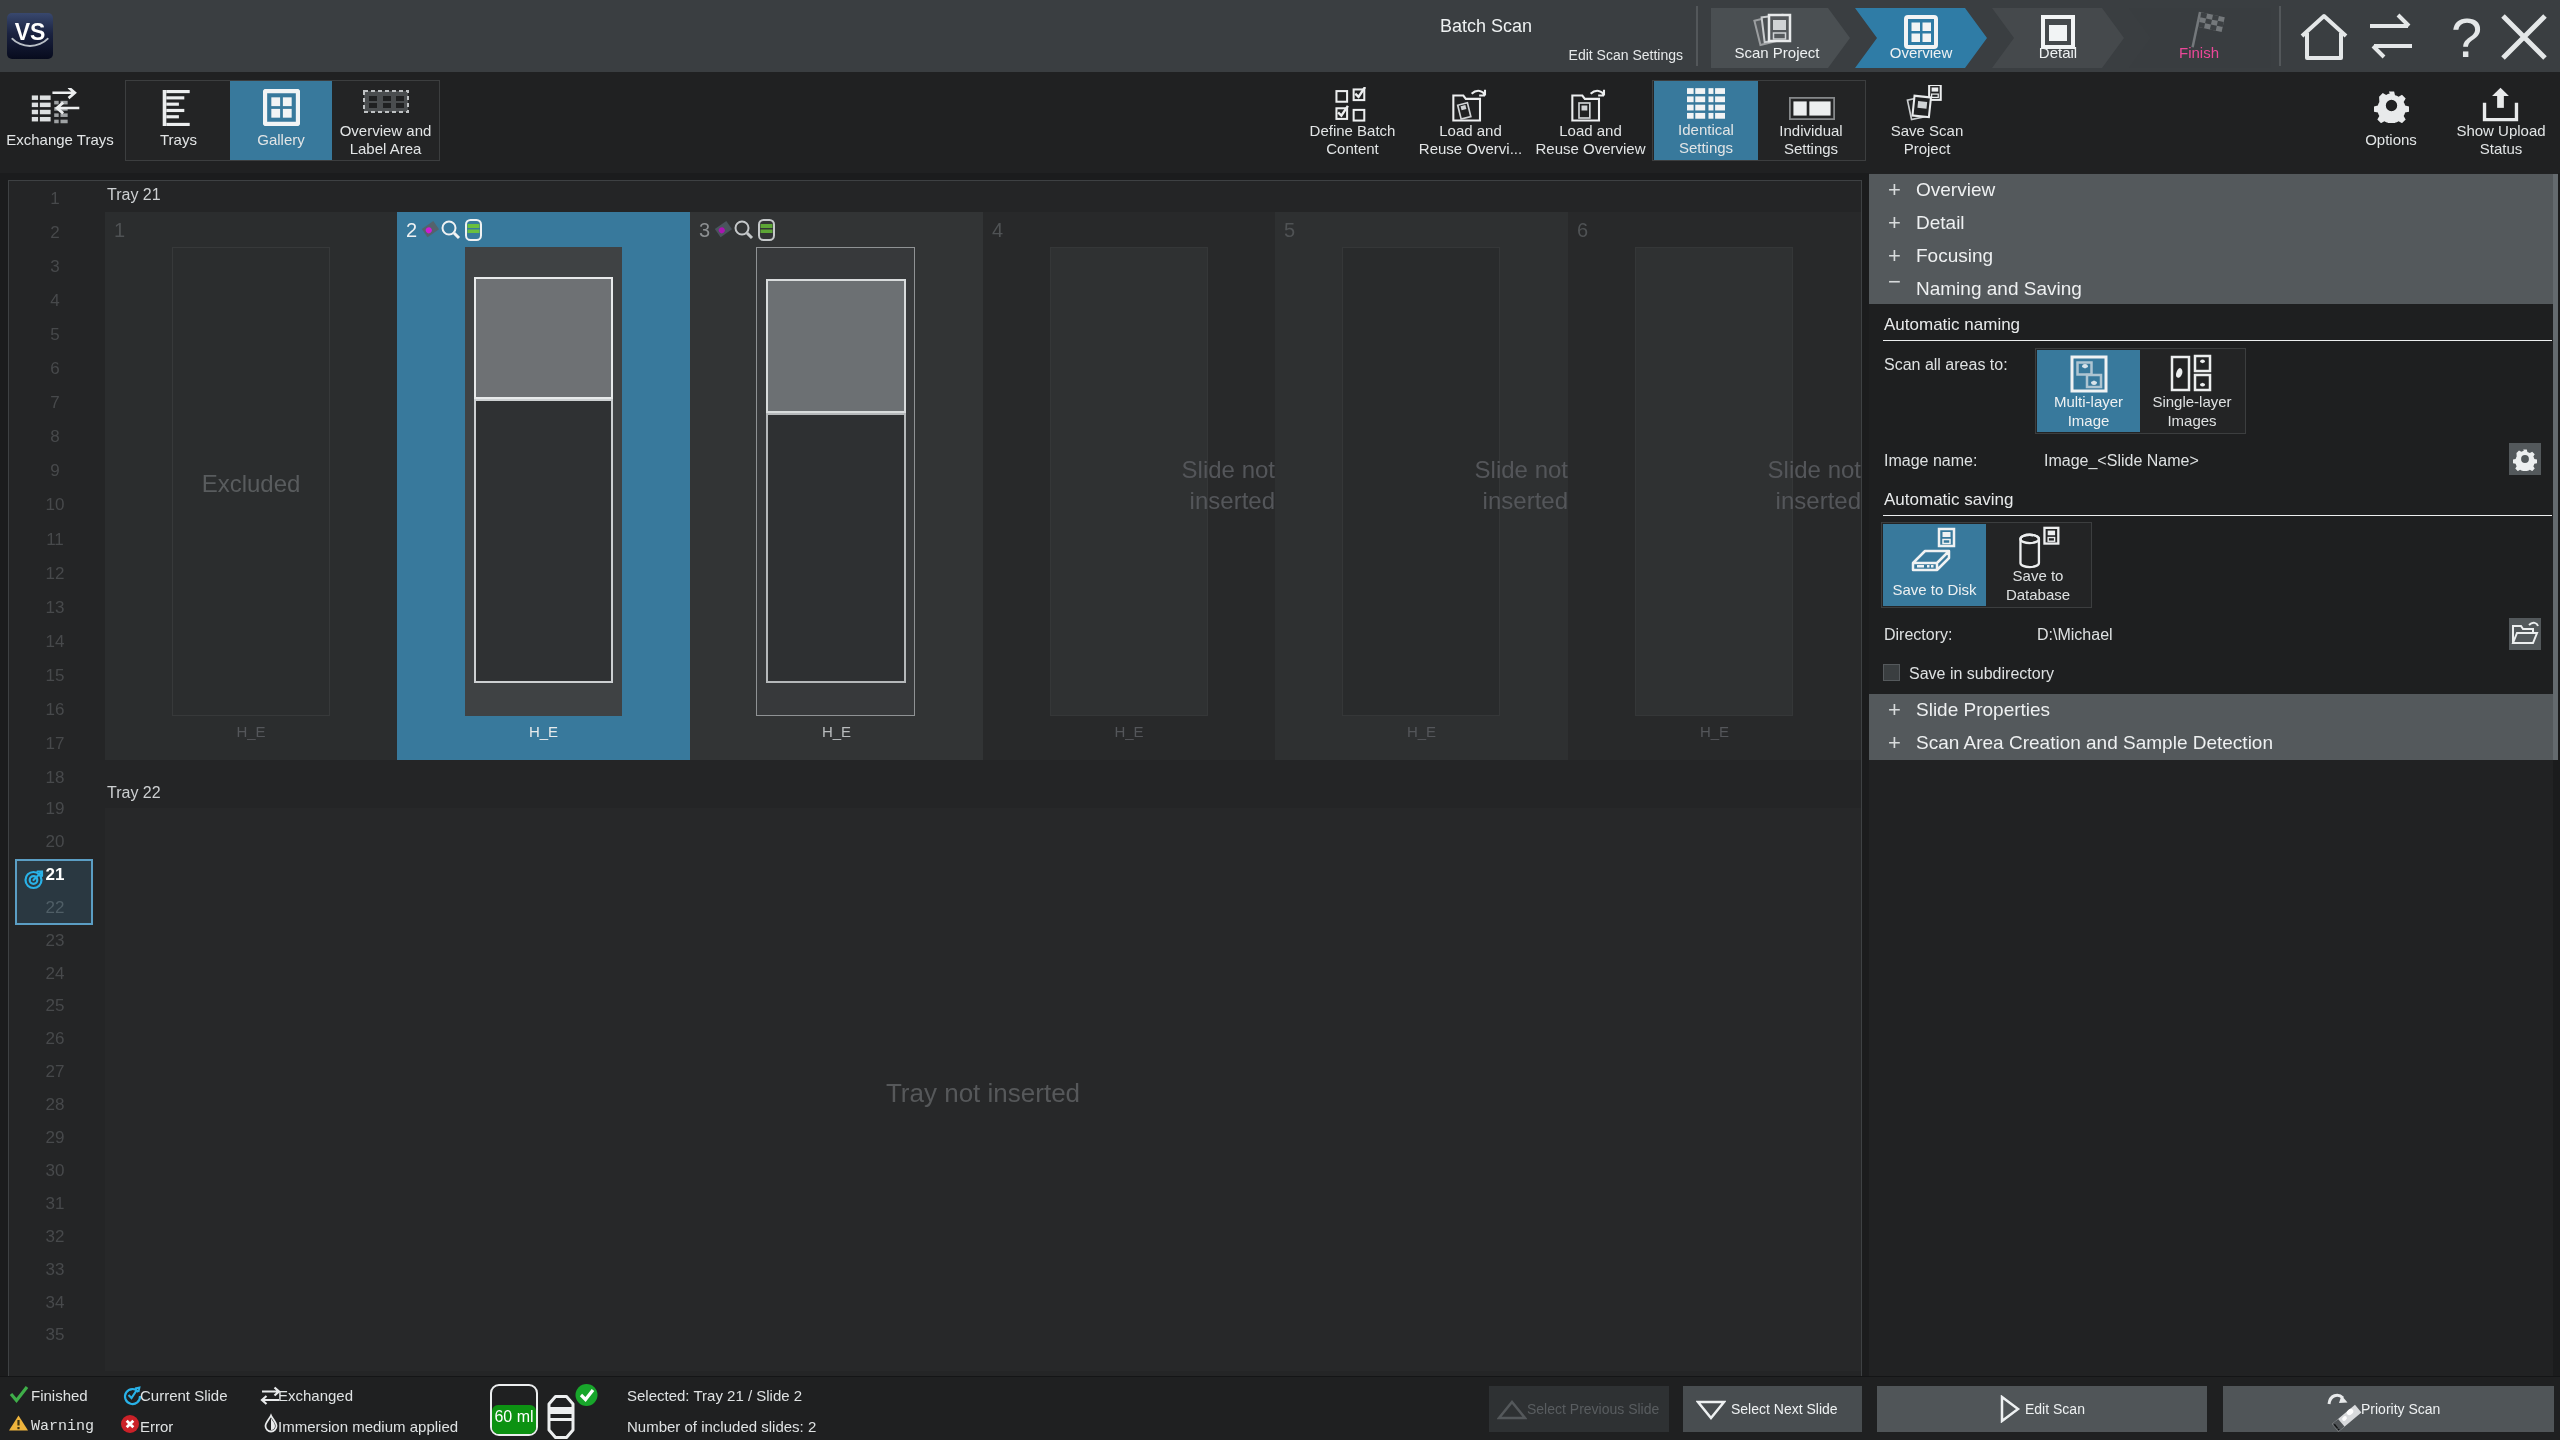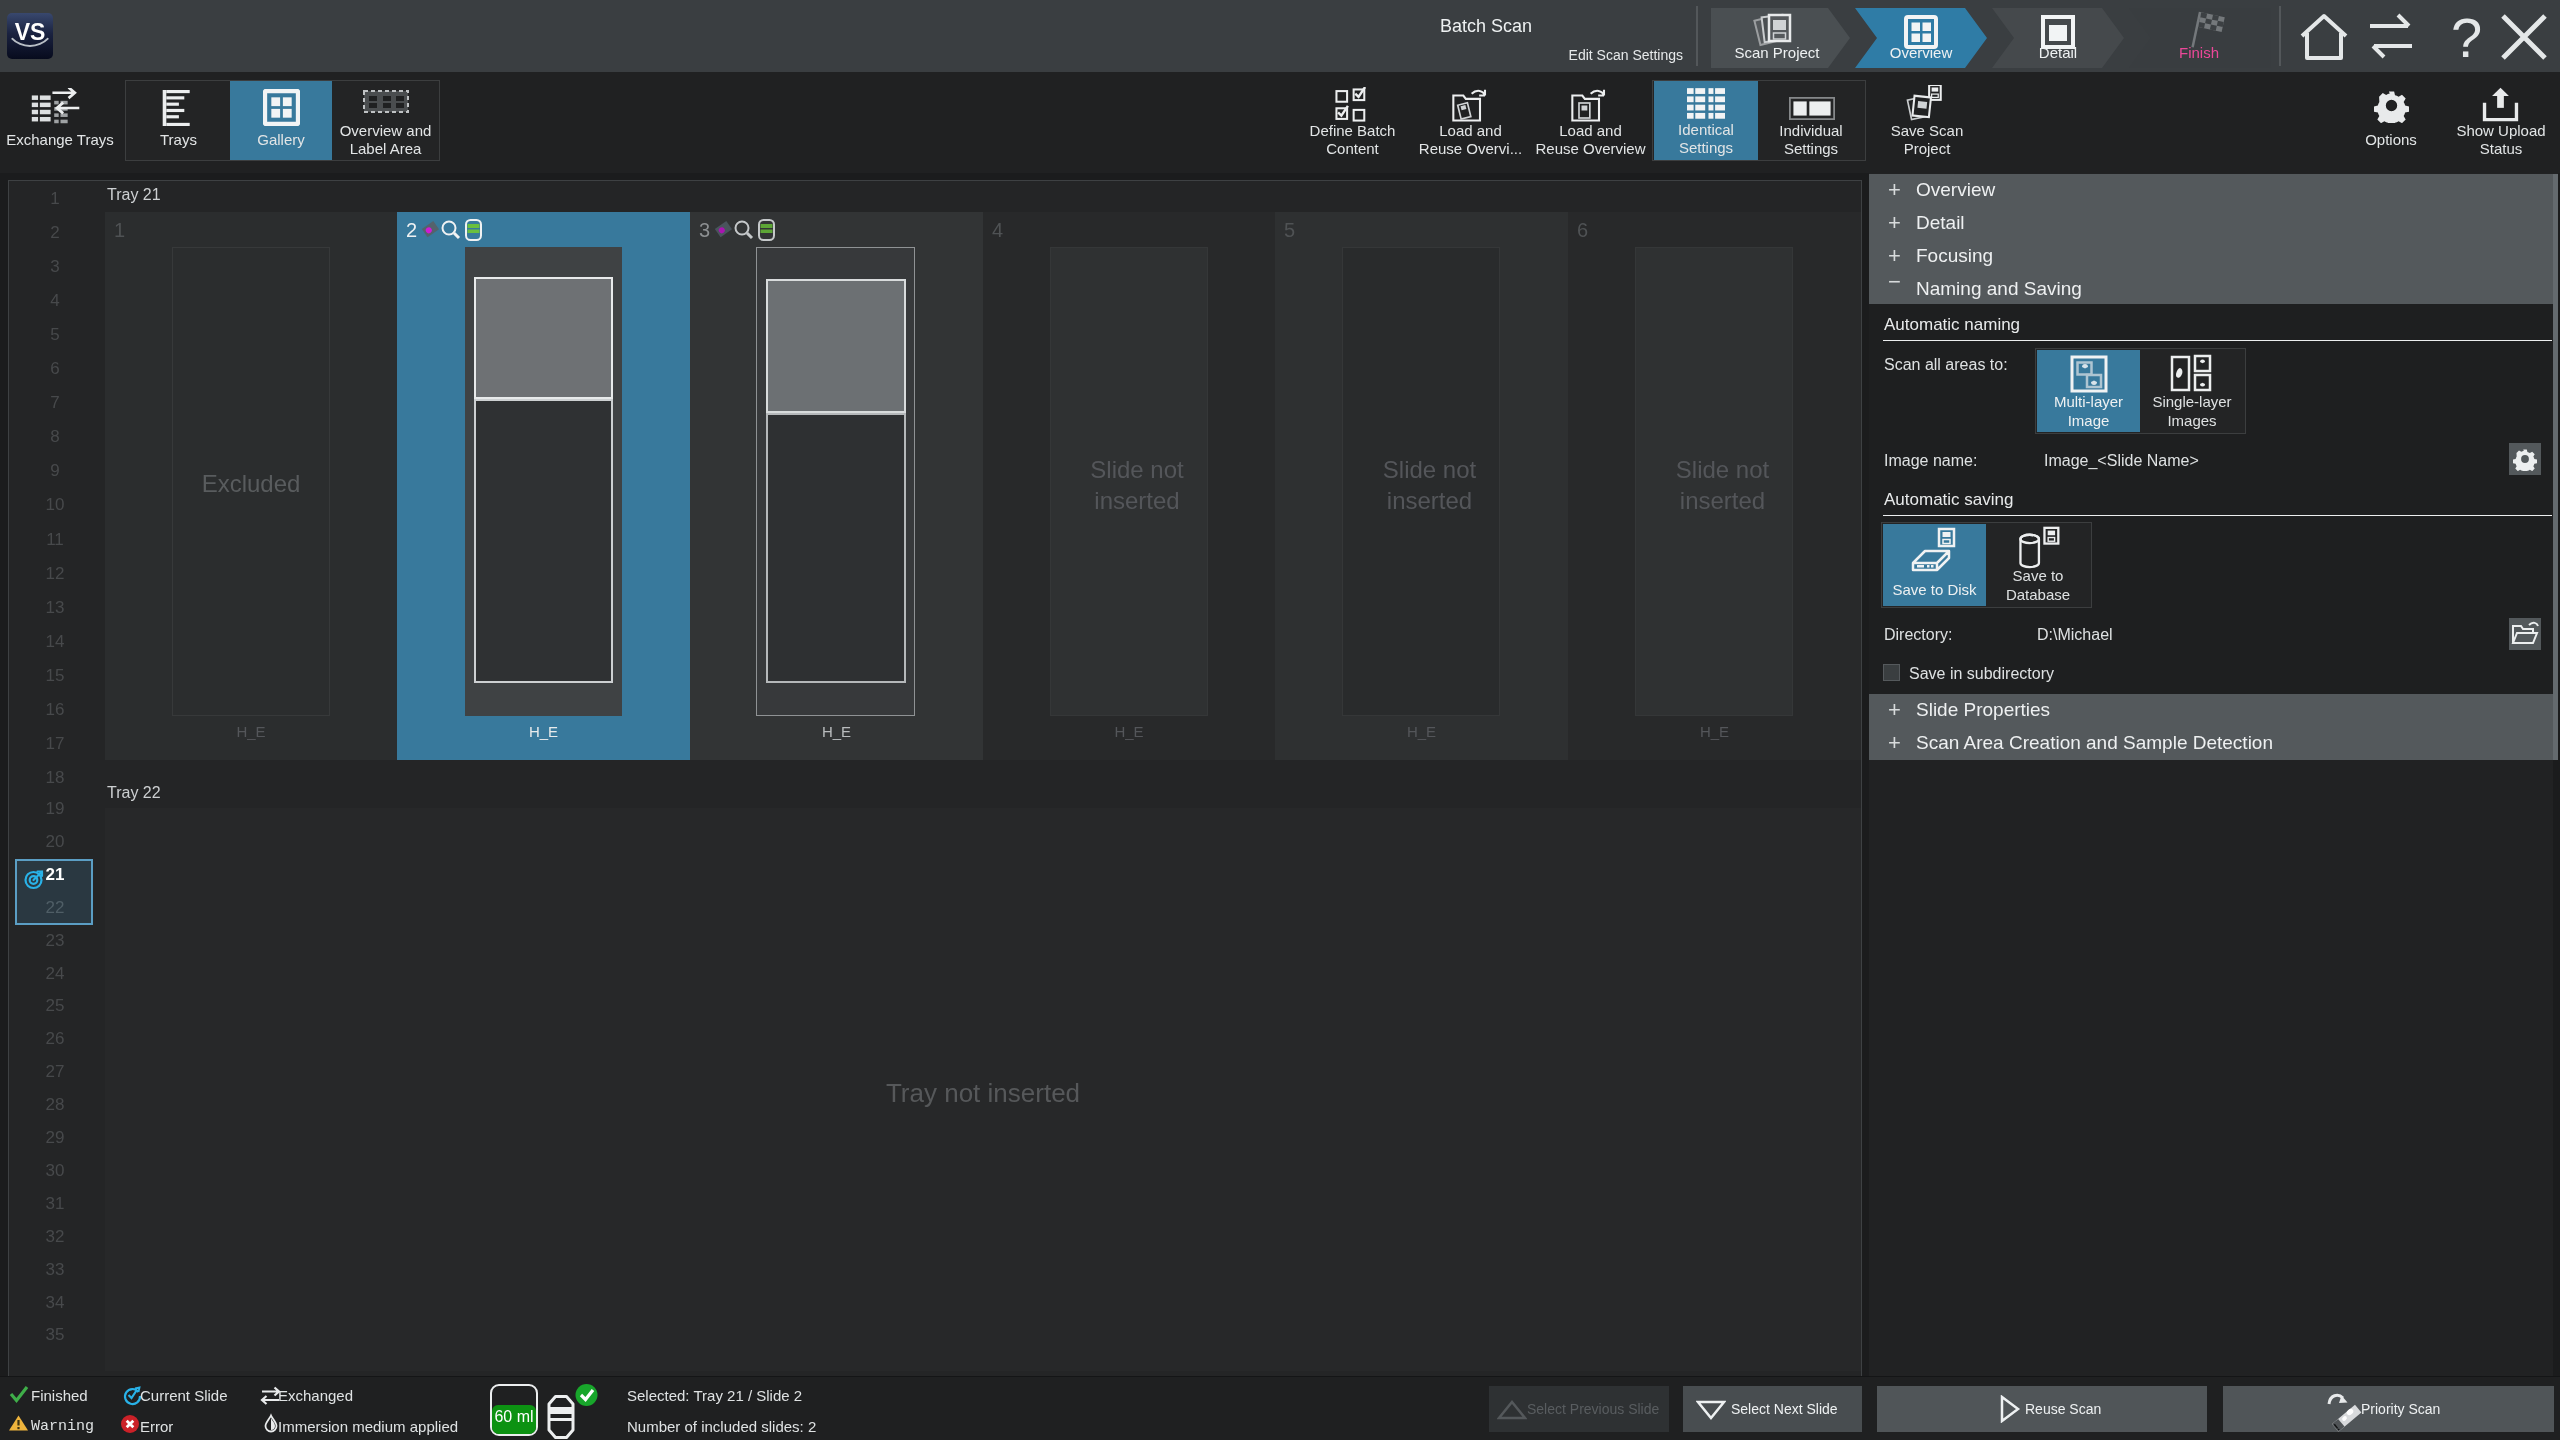--- a/index.html
+++ b/index.html
@@ -22,21 +22,21 @@
 .tgroup{position:absolute;border:1px solid #3c3e3f;background:#232425;}
 .tsel{background:#38799c;}
 
 #main{left:0;top:173px;width:2560px;height:1203px;background:#1b1c1d;}
 #trayarea{left:8px;top:7px;width:1854px;height:1196px;background:#242526;border:1px solid #3e4143;border-bottom:none;}
 .num{position:absolute;left:21px;width:50px;text-align:center;font-size:17px;color:#47494b;}
 #selbox{left:6px;top:678px;width:78px;height:66px;background:#2a3841;border:2px solid #5b9ec4;}
 .cell{position:absolute;top:31px;height:548px;}
 .cellnum{position:absolute;left:9px;top:7px;font-size:20px;color:#4f5254;}
 .he{position:absolute;left:0;right:0;top:511px;text-align:center;font-size:15px;color:#54565a;}
-.sni{position:absolute;left:16px;right:0;top:242px;text-align:center;font-size:24px;line-height:31px;color:#54565a;}
+.sni{position:absolute;left:16px;right:0;top:242px;text-align:right;font-size:24px;line-height:31px;color:#54565a;}
 .slideph{position:absolute;top:35px;height:469px;}
 .traylbl{position:absolute;font-size:16px;color:#cdd0d2;}
 
 #rpanel{left:1869px;top:0px;width:691px;height:1203px;background:#212223;}
 .phead{position:absolute;left:0;width:684px;height:33px;background:#54595c;color:#eef0f1;font-size:19px;}
 .phead .pm{position:absolute;left:19px;top:3px;font-size:22px;color:#d8dbdc;}
 .phead .tx{position:absolute;left:47px;top:5px;}
 #pcontent{left:0;top:131px;width:684px;height:390px;background:#1e1f20;color:#dee1e2;}
 .sechead{position:absolute;left:15px;font-size:17px;color:#e8eaeb;}
 .hr{position:absolute;left:14px;width:669px;height:1px;background:#eceeef;}
@@ -515,21 +515,21 @@
   <div class="abs" style="left:0;bottom:0;width:44px;height:29px;background:#0c9212;border-radius:6px 6px 0 0;color:#fff;font-size:16px;text-align:center;padding-top:3px;">60 ml</div>
 </div>
 <div class="bbtn" style="left:1489px;width:180px;background:#2e3133;color:#595d60;text-align:left;"><svg class="abs" style="left:8px;top:14px;" width="30" height="20">
         <path d="M15 2 L28 18 L2 18 Z" fill="none" stroke="#54585b" stroke-width="2.5"></path>
       </svg><span style="margin-left:38px;">Select Previous Slide</span></div>
 <div class="bbtn" style="left:1683px;width:179px;background:#484d50;text-align:left;"><svg class="abs" style="left:13px;top:14px;" width="30" height="20">
         <path d="M2 2 L28 2 L15 18 Z" fill="none" stroke="#eef1f2" stroke-width="2.5"></path>
       </svg><span style="margin-left:48px;">Select Next Slide</span></div>
 <div class="bbtn" style="left:1877px;width:330px;background:#505558;text-align:left;"><svg class="abs" style="left:122px;top:9px;" width="22" height="28">
         <path d="M3 2 L19 14 L3 26 Z" fill="none" stroke="#eef1f2" stroke-width="2.5"></path>
-      </svg><span style="margin-left:148px;">Reuse Scan</span></div>
+      </svg><span style="margin-left:148px;">Edit Scan</span></div>
 <div class="bbtn" style="left:2223px;width:331px;background:#505558;text-align:left;"><svg class="abs" style="left:102px;top:5px;" width="46" height="42">
         <polygon points="7,33 30,13.7 36.4,21.4 13.4,40.7" fill="#d8dadc"></polygon>
         <polygon points="7,33 13.1,27.9 19.5,35.6 13.4,40.7" fill="#4f5356"></polygon>
         <ellipse cx="25" cy="21" rx="3.6" ry="2.7" fill="#fdfdfd" transform="rotate(-40 25 21)"></ellipse>
         <ellipse cx="19.5" cy="27.5" rx="2.6" ry="2" fill="#fdfdfd" transform="rotate(-40 19.5 27.5)"></ellipse>
         <text x="10" y="39" font-size="11" font-weight="bold" fill="#101112" transform="rotate(-40 13 36)">!</text>
         <path d="M4 13 C5 4 13 2 18 7" fill="none" stroke="#e8eaeb" stroke-width="3"></path>
         <polygon points="16.5,4.5 22.5,11.5 14,12" fill="#e8eaeb"></polygon>
       </svg><span style="margin-left:138px;">Priority Scan</span></div>
 

